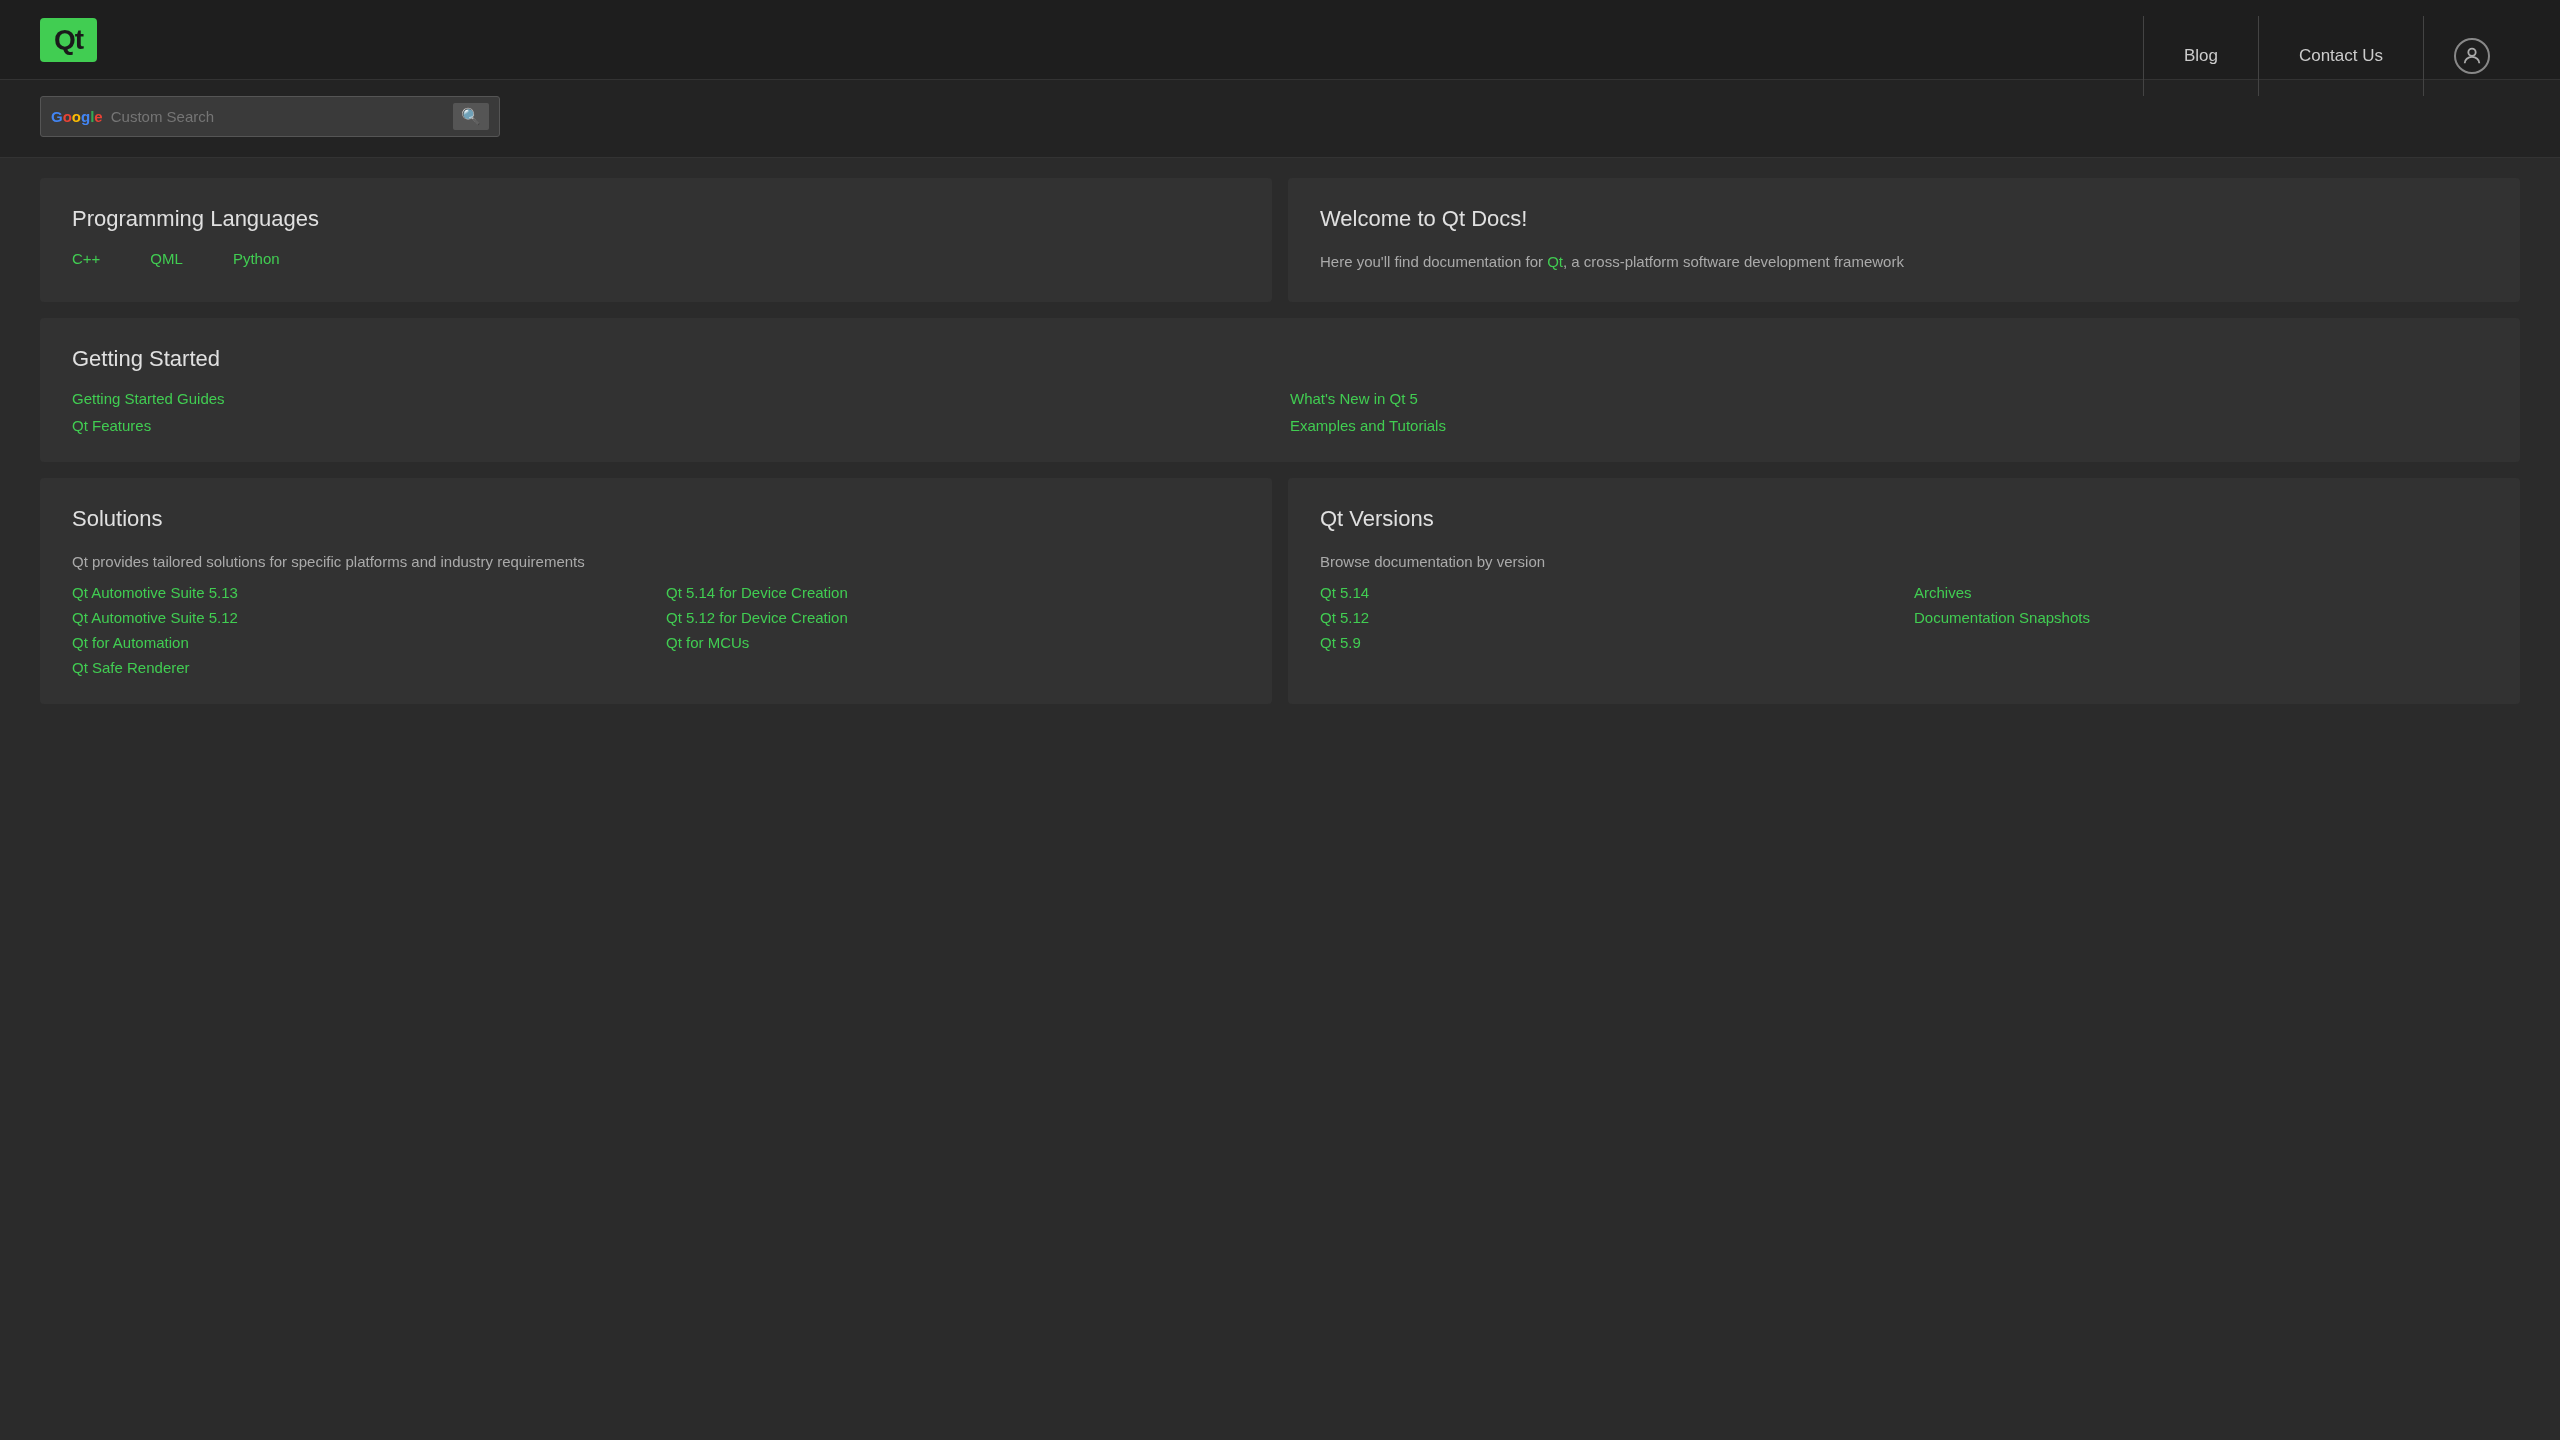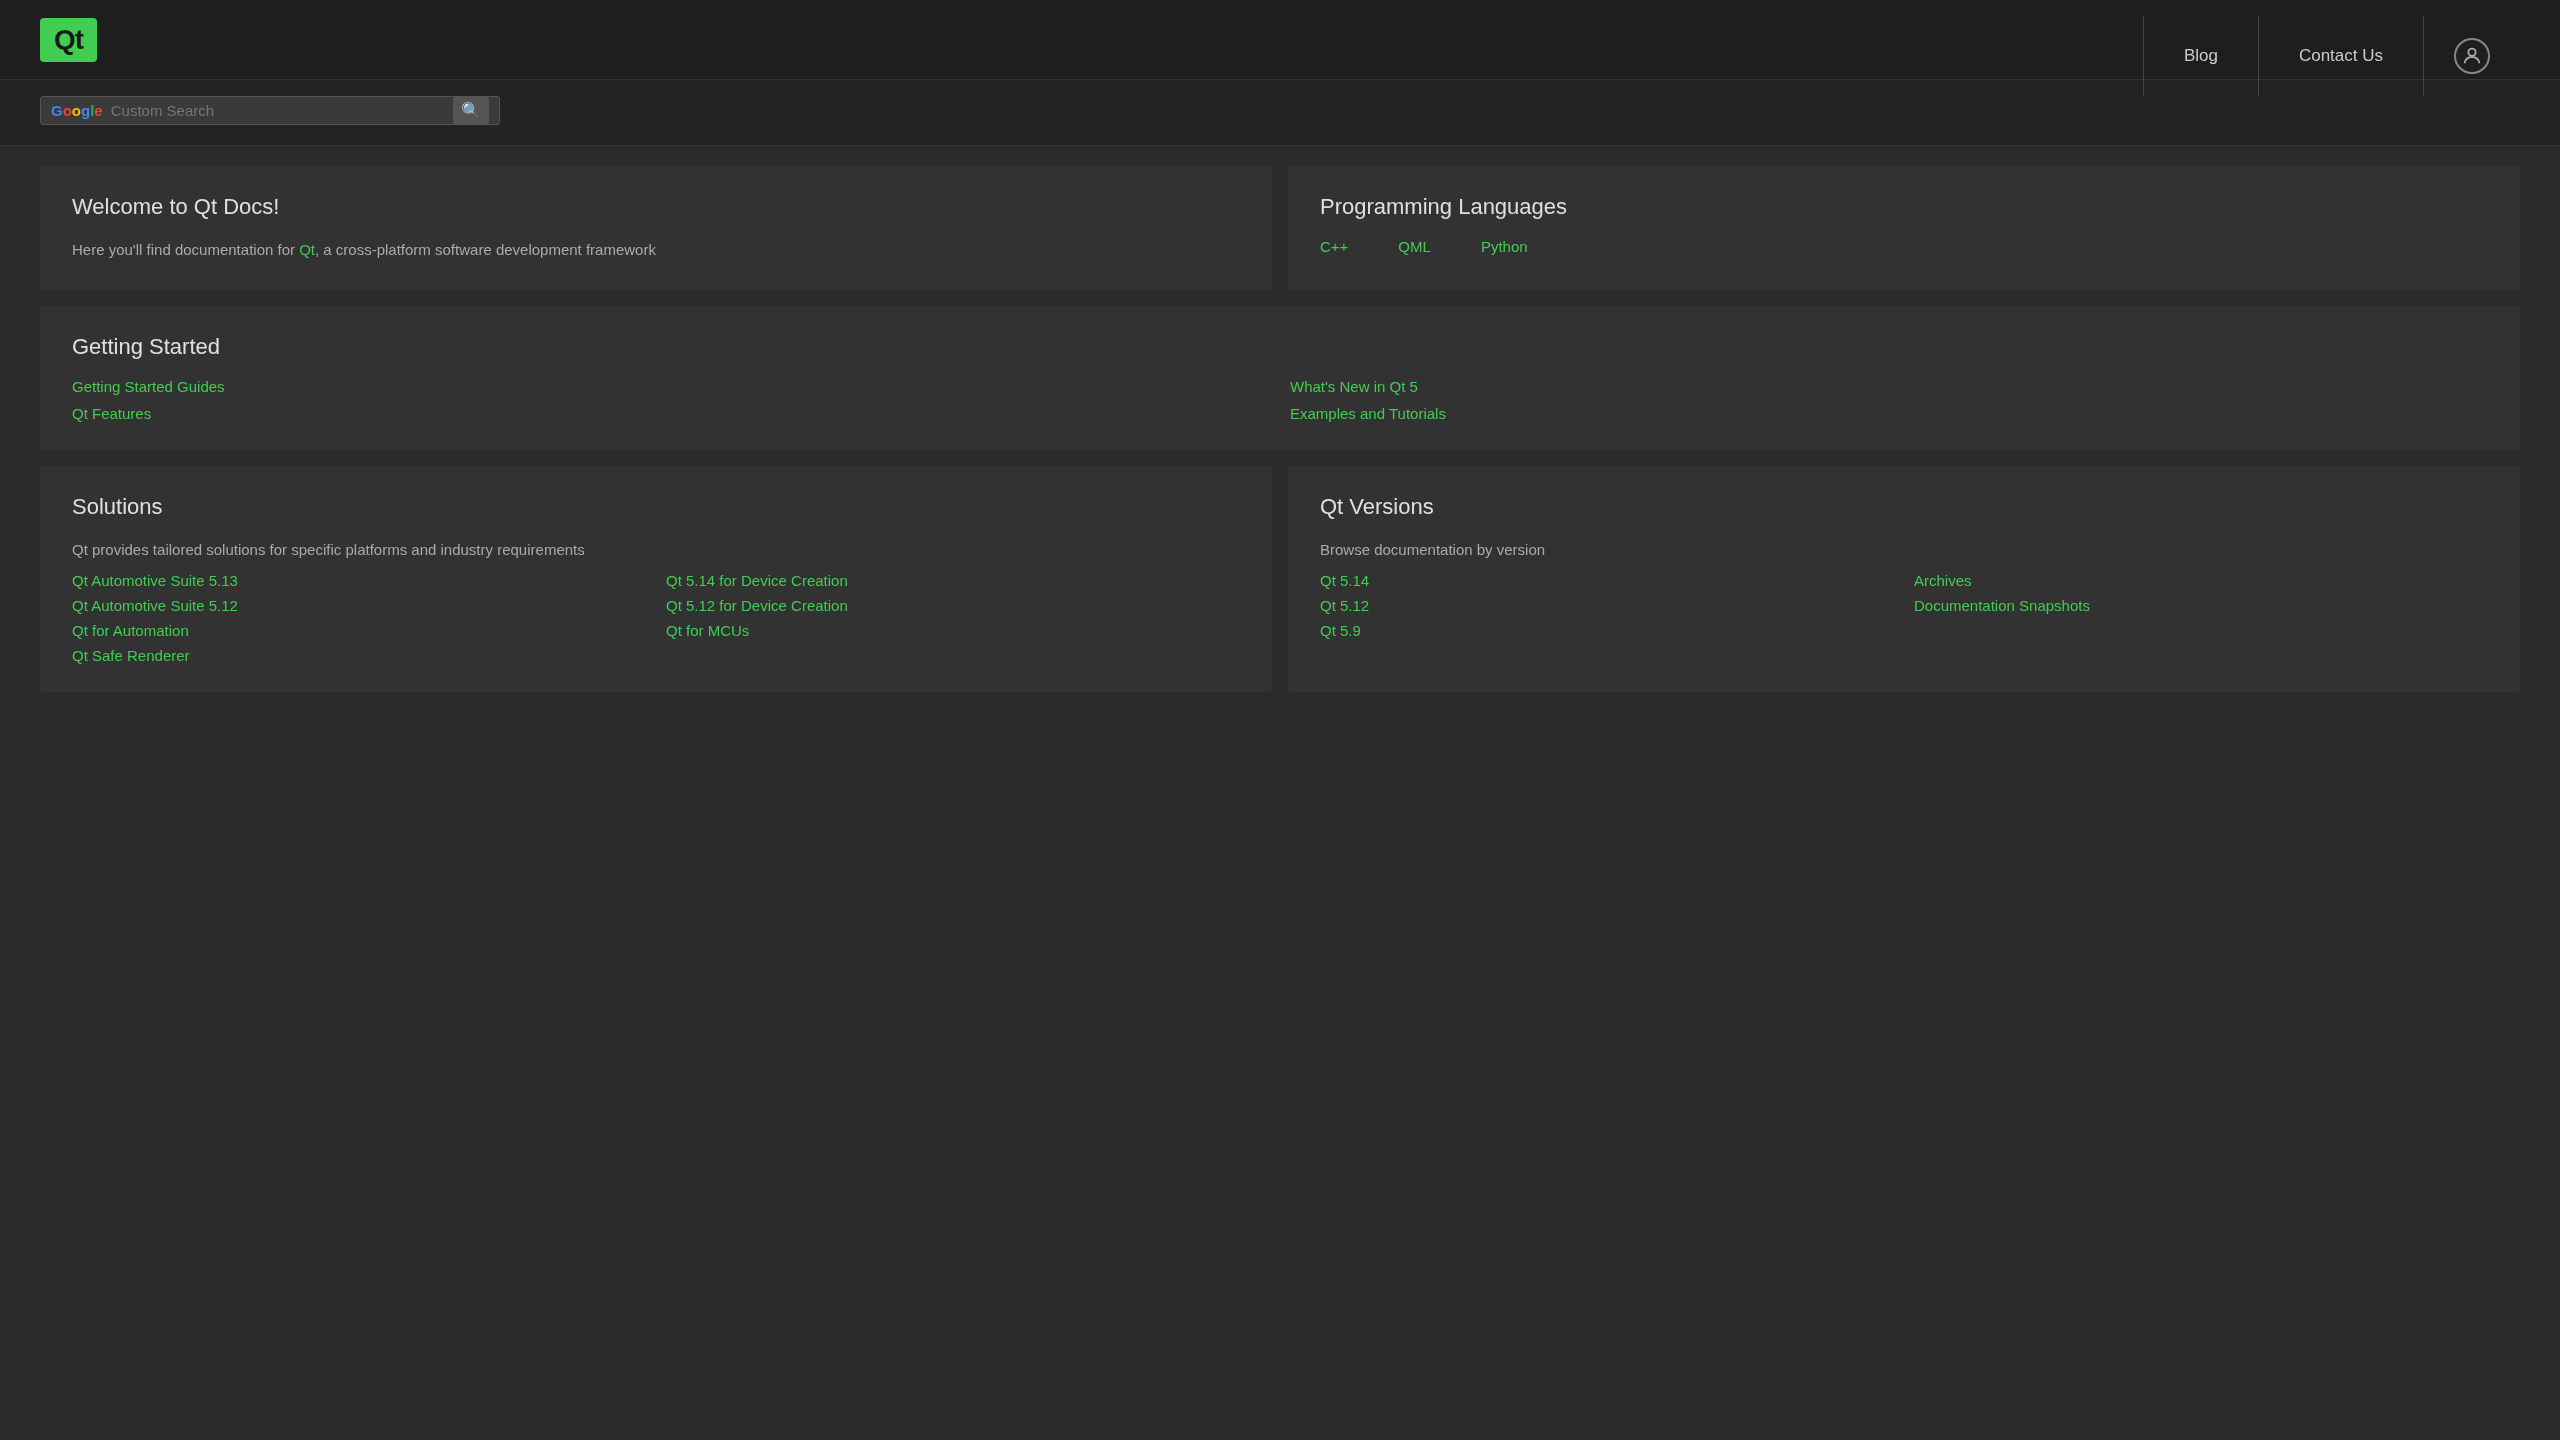--- a/index.html
+++ b/index.html
@@ -177,21 +177,21 @@
       align-items: flex-end;
       justify-content: space-between;
       border-bottom: 1px solid #333;
     }
     .search-bar-area {
       display: flex;
       align-items: center;
       background: #3a3a3a;
       border: 1px solid #555;
       border-radius: 3px;
-      padding: 0 10px;
+      padding: 6px 10px;
       width: 460px;
     }
   </style>
 </head>
 <body>
 
 <header class="header">
   <div class="logo-box">Qt</div>
   <div class="header-nav">
     <a class="header-nav-item" href="#">Blog</a>
@@ -214,32 +214,32 @@
     </span>
     <input class="search-input" type="text" placeholder="Custom Search" style="">
     <button class="search-btn">🔍</button>
   </div>
 </div>
 
 <div class="main-layout">
 
   <div class="top-row">
     <div class="panel">
-      <h2 class="panel-title">Welcome to Qt Docs!</h2>
-      <p class="panel-desc">
-        <span>Here you'll find documentation for </span><a class="qt-link-inline" href="#">Qt</a><span>, a cross-platform software development framework</span>
-      </p>
-    </div>
-    <div class="panel">
       <h2 class="panel-title">Programming Languages</h2>
       <div style="display:flex;gap:50px;">
         <a class="green-link" href="#">C++</a>
         <a class="green-link" href="#">QML</a>
         <a class="green-link" href="#">Python</a>
       </div>
+    </div>
+    <div class="panel">
+      <h2 class="panel-title">Welcome to Qt Docs!</h2>
+      <p class="panel-desc">
+        <span>Here you'll find documentation for </span><a class="qt-link-inline" href="#">Qt</a><span>, a cross-platform software development framework</span>
+      </p>
     </div>
   </div>
 
   <div class="top-row">
     <div class="panel">
       <h2 class="panel-title">Getting Started</h2>
       <div class="link-grid">
         <a class="green-link" href="#">Getting Started Guides</a>
         <a class="green-link" href="#">What's New in Qt 5</a>
         <a class="green-link" href="#">Qt Features</a>

